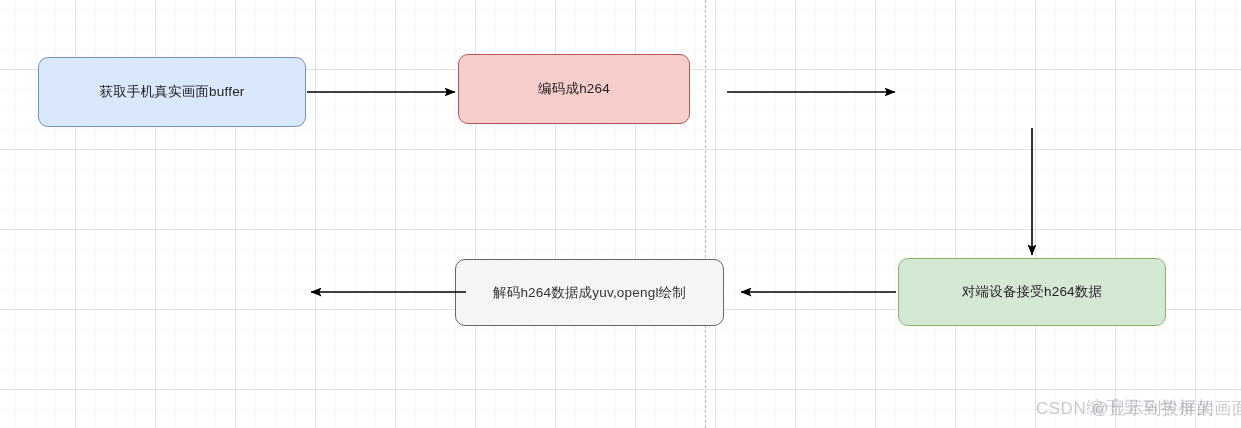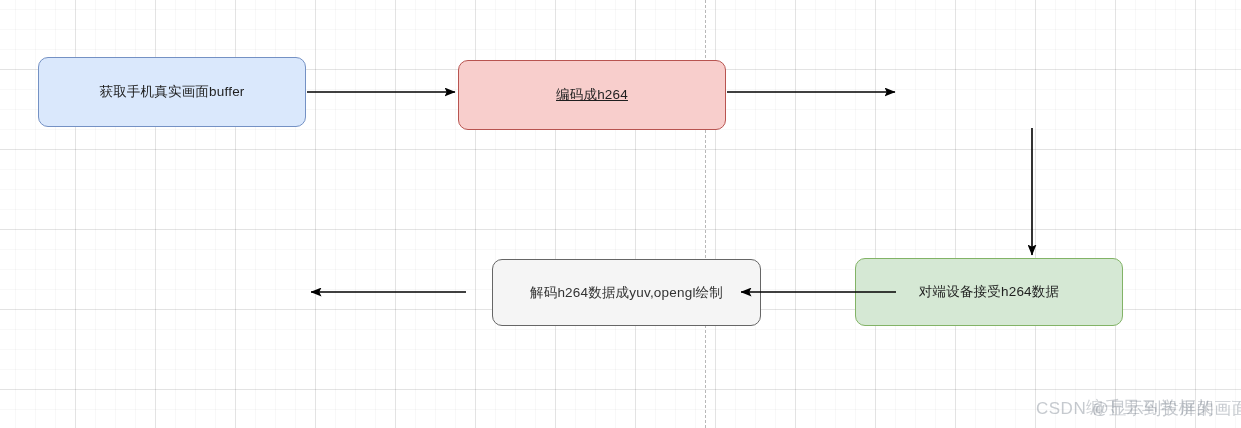--- a/index.html
+++ b/index.html
@@ -91,30 +91,30 @@
 <body>
 
 <div id="canvas">
 
   <div class="page-guide" style="left:705px;"></div>
 
   <div class="node" style="left:38px; top:57px; width:268px; height:70px; background:#dae8fc; border-color:#7491c4;">
     <span class="node-label">获取手机真实画面buffer</span>
   </div>
 
-  <div class="node" style="left:458px; top:60px; width:268px; height:70px; background:#f8cecc; border-color:#b85450;text-decoration:underline;">
+  <div class="node" style="left:458px; top:54px; width:232px; height:70px; background:#f8cecc; border-color:#b85450;">
     <span class="node-label">编码成h264</span>
   </div>
 
 
-  <div class="node" style="left:855px; top:258px; width:268px; height:68px; background:#d5e8d4; border-color:#82b366;">
+  <div class="node" style="left:898px; top:258px; width:268px; height:68px; background:#d5e8d4; border-color:#82b366;">
     <span class="node-label">对端设备接受h264数据</span>
   </div>
 
-  <div class="node" style="left:492px; top:259px; width:269px; height:67px; background:#f5f5f5; border-color:#666666; color:#333333;">
+  <div class="node" style="left:455px; top:259px; width:269px; height:67px; background:#f5f5f5; border-color:#666666; color:#333333;">
     <span class="node-label">解码h264数据成yuv,opengl绘制</span>
   </div>
 
 
   <svg class="edges" viewBox="0 0 1241 428">
     <defs>
       <marker id="arrowR" markerWidth="11" markerHeight="9" refX="10.5" refY="4.5" orient="auto" markerUnits="userSpaceOnUse">
         <path d="M0,0 L11,4.5 L0,9 L2.2,4.5 Z" fill="#000000"></path>
       </marker>
     </defs>

